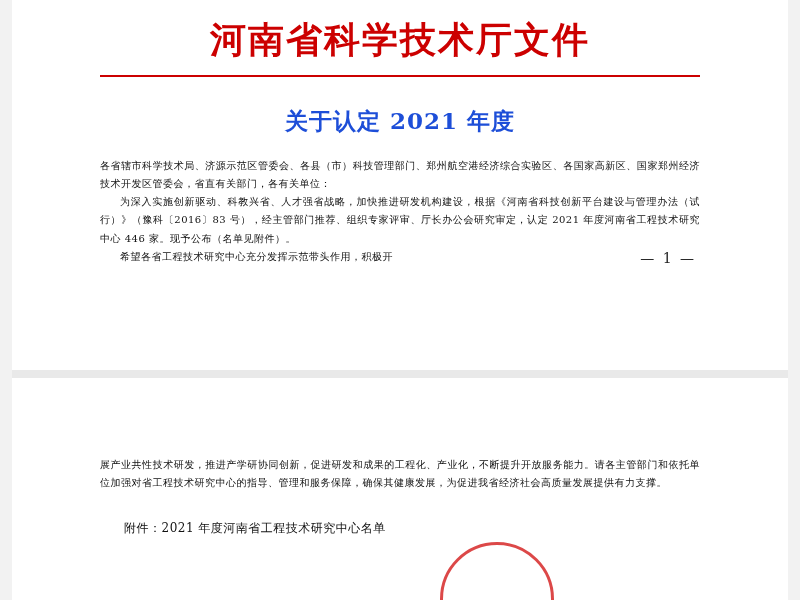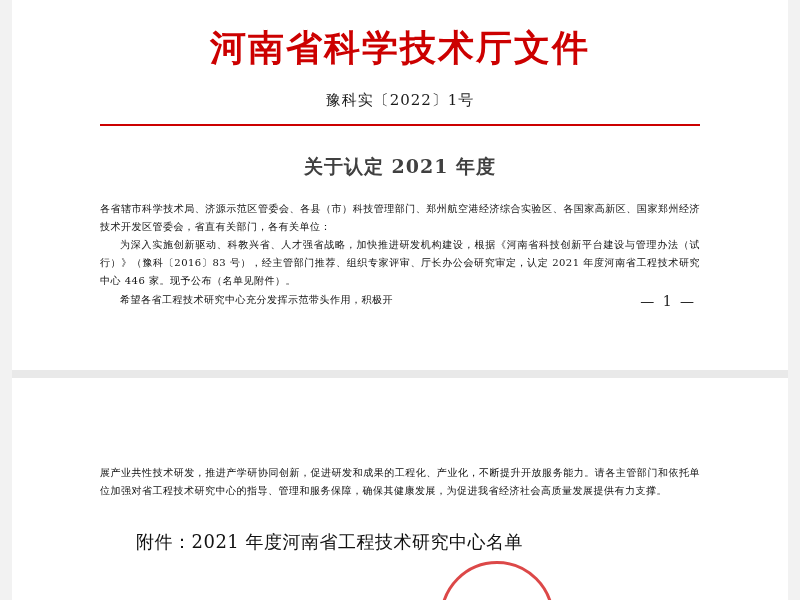--- a/index.html
+++ b/index.html
@@ -43,21 +43,21 @@
     position: absolute;
     left: 12px;
     width: 776px;
     height: 8px;
     top: 370px;
     background: #e9e9e9;
   }
 
   .inner {
     position: relative;
-    margin: 12px auto;
+    margin: 4px auto;
     width: 600px;
   }
 
   .doc-title {
     text-align: center;
     color: #cc0000;
     font-family: "DejaVu Serif", "Liberation Serif", serif;
     font-weight: bold;
     font-size: 36px;
     letter-spacing: 2px;
@@ -77,22 +77,22 @@
   .red-rule {
     height: 2px;
     background: #cc0000;
     margin: 14px auto 0 auto;
     width: 600px;
   }
 
   .subject {
     text-align: center;
     font-weight: bold;
-    font-size: 19px;
-    color: #404040;
+    font-size: 23px;
+    color: #1d4ed8;
     line-height: 1.55;
     margin-top: 26px;
     letter-spacing: 1px;
   }
 
   .body-text {
     font-size: 10px;
     color: #111;
     line-height: 1.82;
     margin-top: 18px;
@@ -113,21 +113,21 @@
     font-size: 14px;
     color: #222;
     letter-spacing: 2px;
   }
 
   .page2-body {
     padding-top: 56px;
   }
 
   .attach {
-    font-size: 18px;
+    font-size: 12px;
     color: #111;
     line-height: 1.8;
     margin-top: 26px;
     text-indent: 2em;
     letter-spacing: 0.5px;
   }
 
   
   .seal-area {
     position: relative;
@@ -161,21 +161,20 @@
   }
 </style>
 </head>
 <body>
 
 <div class="page-wrap">
 
   <div class="doc-page doc-page-1">
     <div class="inner">
       <div class="doc-title">河南省科学技术厅文件</div>
-      <div class="doc-number">豫科实〔2022〕1号</div>
       <div class="red-rule"></div>
       <div class="subject">
         <div>关于认定 2021 年度</div>
       </div>
       <div class="body-text">
         <p>各省辖市科学技术局、济源示范区管委会、各县（市）科技管理部门、郑州航空港经济综合实验区、各国家高新区、国家郑州经济技术开发区管委会，省直有关部门，各有关单位：</p>
         <p class="indent">为深入实施创新驱动、科教兴省、人才强省战略，加快推进研发机构建设，根据《河南省科技创新平台建设与管理办法（试行）》（豫科〔2016〕83 号），经主管部门推荐、组织专家评审、厅长办公会研究审定，认定 2021 年度河南省工程技术研究中心 446 家。现予公布（名单见附件）。</p>
         <p class="indent">希望各省工程技术研究中心充分发挥示范带头作用，积极开</p>
       </div>
       <div class="page-num">— 1 —</div>

